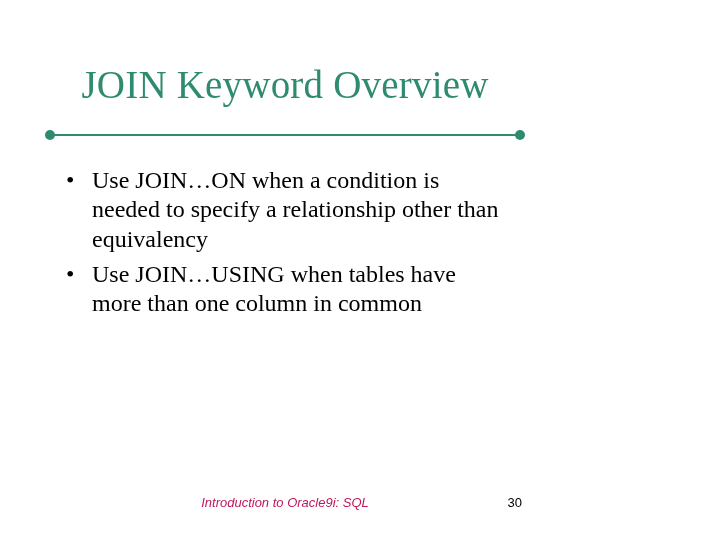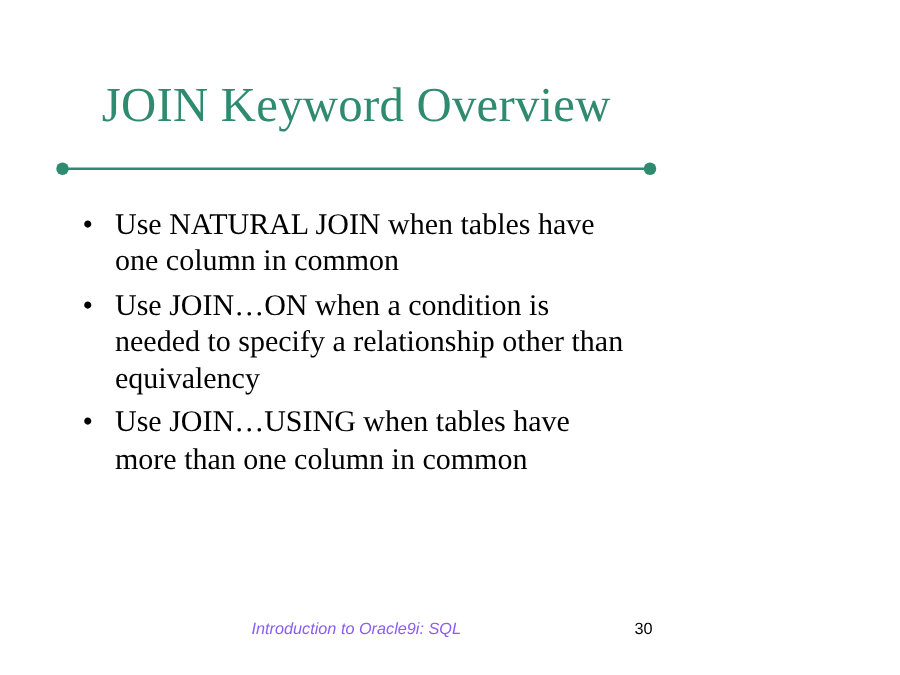--- a/index.html
+++ b/index.html
@@ -78,21 +78,21 @@
 
   .footer-center {
     position: absolute;
     left: 0;
     right: 0;
     bottom: 30px;
     text-align: center;
     font-family: Arial, Helvetica, sans-serif;
     font-size: 13px;
     font-style: italic;
-    color: #8b5cf6;
+    color: #be185d;
   }
   .footer-right {
     position: absolute;
     right: 48px;
     bottom: 30px;
     font-family: Arial, Helvetica, sans-serif;
     font-size: 13px;
     color: #000000;
     margin-left: 24px;
   }
@@ -104,21 +104,20 @@
 
   <div class="title">JOIN Keyword Overview</div>
 
   <div class="rule-wrap">
     <div class="rule-dot left"></div>
     <div class="rule-line"></div>
     <div class="rule-dot right"></div>
   </div>
 
   <div class="bullets">
-    <div class="bullet">Use NATURAL JOIN when tables have one column in common</div>
     <div class="bullet">Use JOIN…ON when a condition is needed to specify a relationship other than equivalency</div>
     <div class="bullet">Use JOIN…USING when tables have more than one column in common</div>
   </div>
 
   <div class="footer-center">Introduction to Oracle9i: SQL</div>
   <div class="footer-right">30</div>
 
 </div>
 
 </body></html>

